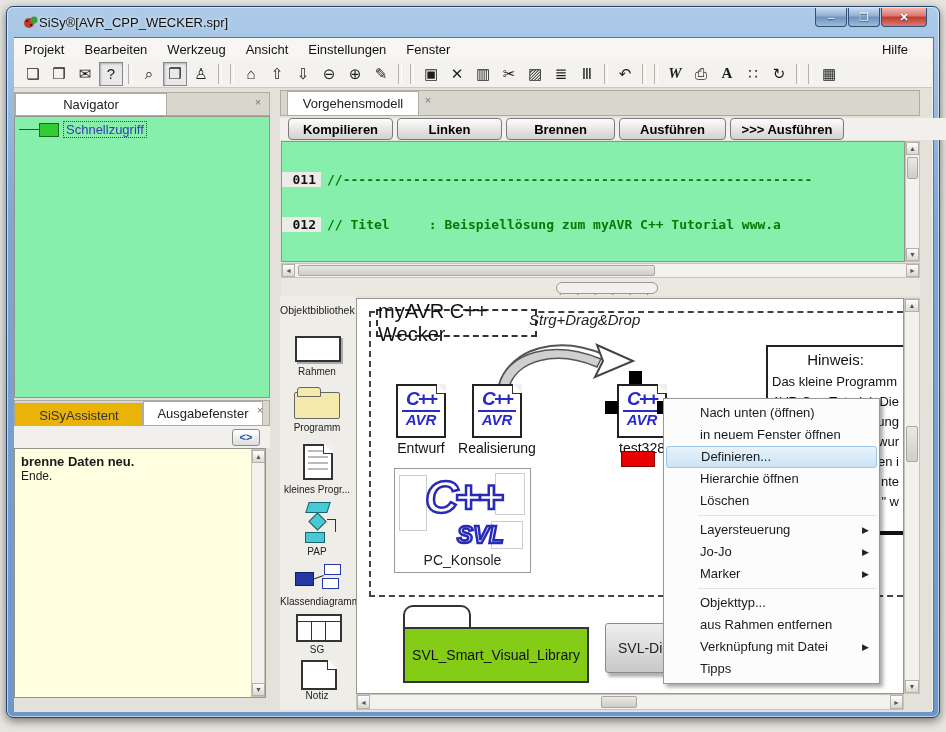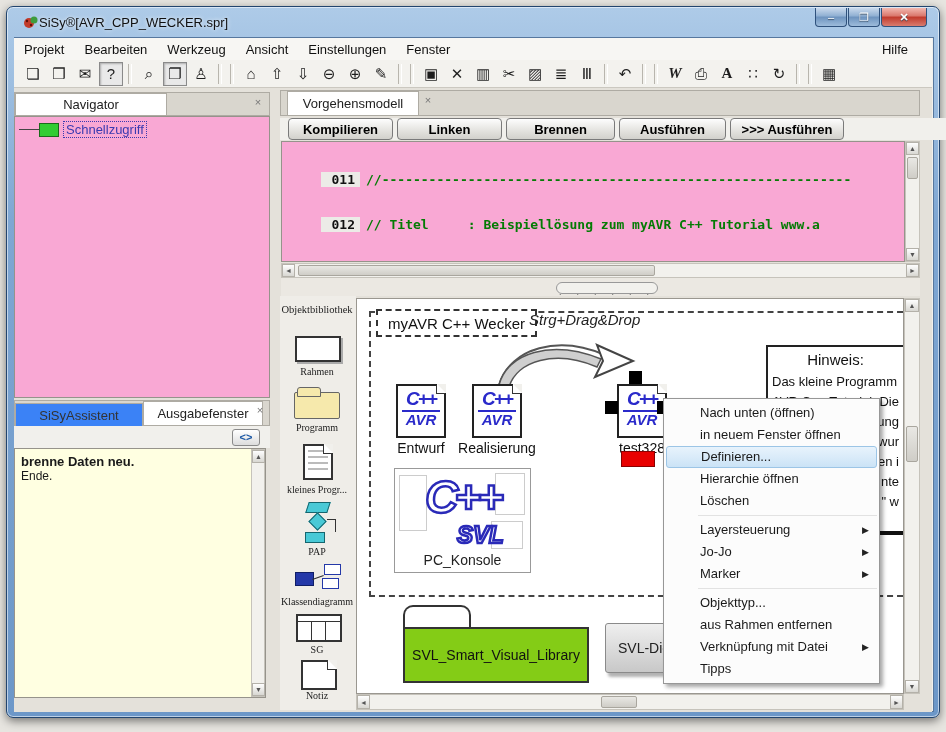--- a/index.html
+++ b/index.html
@@ -21,36 +21,36 @@
   .menu-item{padding:0 10px;cursor:default;}
   .menu-right{position:absolute;right:14px;top:0;height:22px;display:flex;align-items:center;padding:0 10px;}
   .toolbar{position:absolute;left:14px;top:60px;width:918px;height:28px;background:#F3F2EE;border-bottom:1px solid #CBC8C0;display:flex;align-items:center;padding-left:6px;box-sizing:border-box;}
   .tbi{width:24px;height:24px;display:flex;align-items:center;justify-content:center;font-size:15px;color:#1d1d1d;margin:0 1px;}
   .tbi.pressed{border:1px solid #8A8A8A;background:#E9E9E9;box-shadow:inset 1px 1px 2px rgba(0,0,0,.25);box-sizing:border-box;}
   .tbi.wicon{font-family:"Liberation Serif",serif;font-weight:bold;font-style:italic;}
   .tbsep{width:2px;height:20px;border-left:1px solid #B8B5AD;border-right:1px solid #FFF;margin:0 4px;}
   
   .tabstrip{background:#D9D6CE;border:1px solid #AEABA3;box-sizing:border-box;}
   .tab{position:absolute;top:0;height:100%;background:#FFF;border:1px solid #AEABA3;border-bottom:none;display:flex;align-items:center;justify-content:center;font-size:13px;color:#222;box-sizing:border-box;}
-  .tab.inactive{background:#3b82f6;color:#333;}
+  .tab.inactive{background:#eab308;color:#333;}
   .closex{position:absolute;font-size:11px;color:#777;width:14px;height:14px;line-height:14px;text-align:center;}
-  .panel{background:#f9a8d4;border:1px solid #96938B;box-sizing:border-box;padding-left:39px;}
+  .panel{background:#86efac;border:1px solid #96938B;box-sizing:border-box;}
   
   .track{background:#F2F1ED;border:1px solid #C6C3BB;box-sizing:border-box;}
   .sbtn{position:absolute;background:linear-gradient(#FEFEFE,#D8D7D2);border:1px solid #B4B1A9;box-sizing:border-box;color:#555;font-size:7px;display:flex;align-items:center;justify-content:center;}
   .thumb{position:absolute;background:linear-gradient(#E9E8E4,#CFCDC7);border:1px solid #A9A69E;border-radius:2px;box-sizing:border-box;}
   
   .code{font-family:"DejaVu Sans Mono",monospace;font-size:13px;font-weight:bold;line-height:15px;white-space:pre;}
   .coderow{display:flex;height:15px;}
   .lnum{width:34px;background:#ECEBE7;color:#111;text-align:right;padding-right:5px;flex:none;}
   .ltext{color:#047B04;padding-left:6px;}
   .bbtn{position:absolute;top:0;height:20px;border:1px solid #7A7A7A;border-radius:4px;background:linear-gradient(#FDFDFD,#E3E2DE 60%,#D2D1CC);
         font-size:13px;font-weight:bold;color:#000;display:flex;align-items:center;justify-content:center;box-shadow:0 1px 0 rgba(255,255,255,.8) inset;}
   
-  .pal-label{position:absolute;width:74px;text-align:center;font-size:10px;color:#222;font-family:Liberation Serif, serif;}
+  .pal-label{position:absolute;width:74px;text-align:center;font-size:10px;color:#222;}
   .pi{position:absolute;}
   .pi-rahmen{width:42px;height:22px;background:#fff;border:2px solid #333;box-shadow:2px 2px 0 #AAA;}
   .pi-folder{width:44px;height:25px;background:#F6E9AC;border:1px solid #666;border-radius:2px;}
   .pi-folder:before{content:"";position:absolute;left:2px;top:-6px;width:22px;height:8px;background:#F6E9AC;border:1px solid #666;border-radius:3px 3px 0 0;}
   .pi-page{width:26px;height:32px;background:#fff;border:2px solid #333;}
   .pi-page .pl{height:2px;background:#BBB;margin:4px 3px 0 3px;}
   .fold{position:absolute;right:-2px;top:-2px;width:0;height:0;border-left:9px solid #fff;border-top:9px solid #F1F0EC;filter:drop-shadow(-1px 1px 0 #333);}
   .pi-pap{width:38px;height:40px;}
   .pap-par{position:absolute;left:8px;top:0;width:20px;height:9px;background:#49C9D6;border:1px solid #15656E;transform:skewX(-18deg);}
   .pap-dia{position:absolute;left:12px;top:13px;width:11px;height:11px;background:#49C9D6;border:1px solid #15656E;transform:rotate(45deg);}
@@ -268,21 +268,21 @@
       </div>
     <div class="pal-label" style="top:348px">SG</div>
     <div class="pi pi-notiz" style="left:21px;top:364px">
         <span class="fold"></span>
       </div>
     <div class="pal-label" style="top:394px">Notiz</div>
   </div>
 
   <div class="canvas">
     <div class="dashed-frame" style="left:12px;top:12px;width:540px;height:282px"></div>
-    <div class="abs" style="left:19px;top:10px;width:157px;height:24px;background:#fff;border:2px dashed #333;display:flex;align-items:center;justify-content:center;font-size:15px;color:#111">myAVR C++ Wecker</div>
+    <div class="abs" style="left:19px;top:10px;width:157px;height:24px;background:#fff;border:2px dashed #333;display:flex;align-items:center;justify-content:center;font-size:20px;color:#111">myAVR C++ Wecker</div>
     <div class="abs" style="left:172px;top:12px;font-size:15px;font-style:italic;color:#222">Strg+Drag&amp;Drop</div>
     <svg class="abs" style="left:136px;top:32px" width="154" height="56">
       <path d="M6,54 C18,16 66,4 112,24" fill="none" stroke="#555" stroke-width="2"></path>
       <path d="M6,54 C14,22 58,8 108,28 L104,36 C62,18 24,30 16,56 Z" fill="#CFCFCF" stroke="#555" stroke-width="1.5"></path>
       <polygon points="104,14 140,30 102,46 110,30" fill="#fff" stroke="#444" stroke-width="2"></polygon>
     </svg>
 
     <div class="abs" style="left:18px;top:85px;width:92px">
       <div class="avrdoc">
           <span class="fold"></span>

